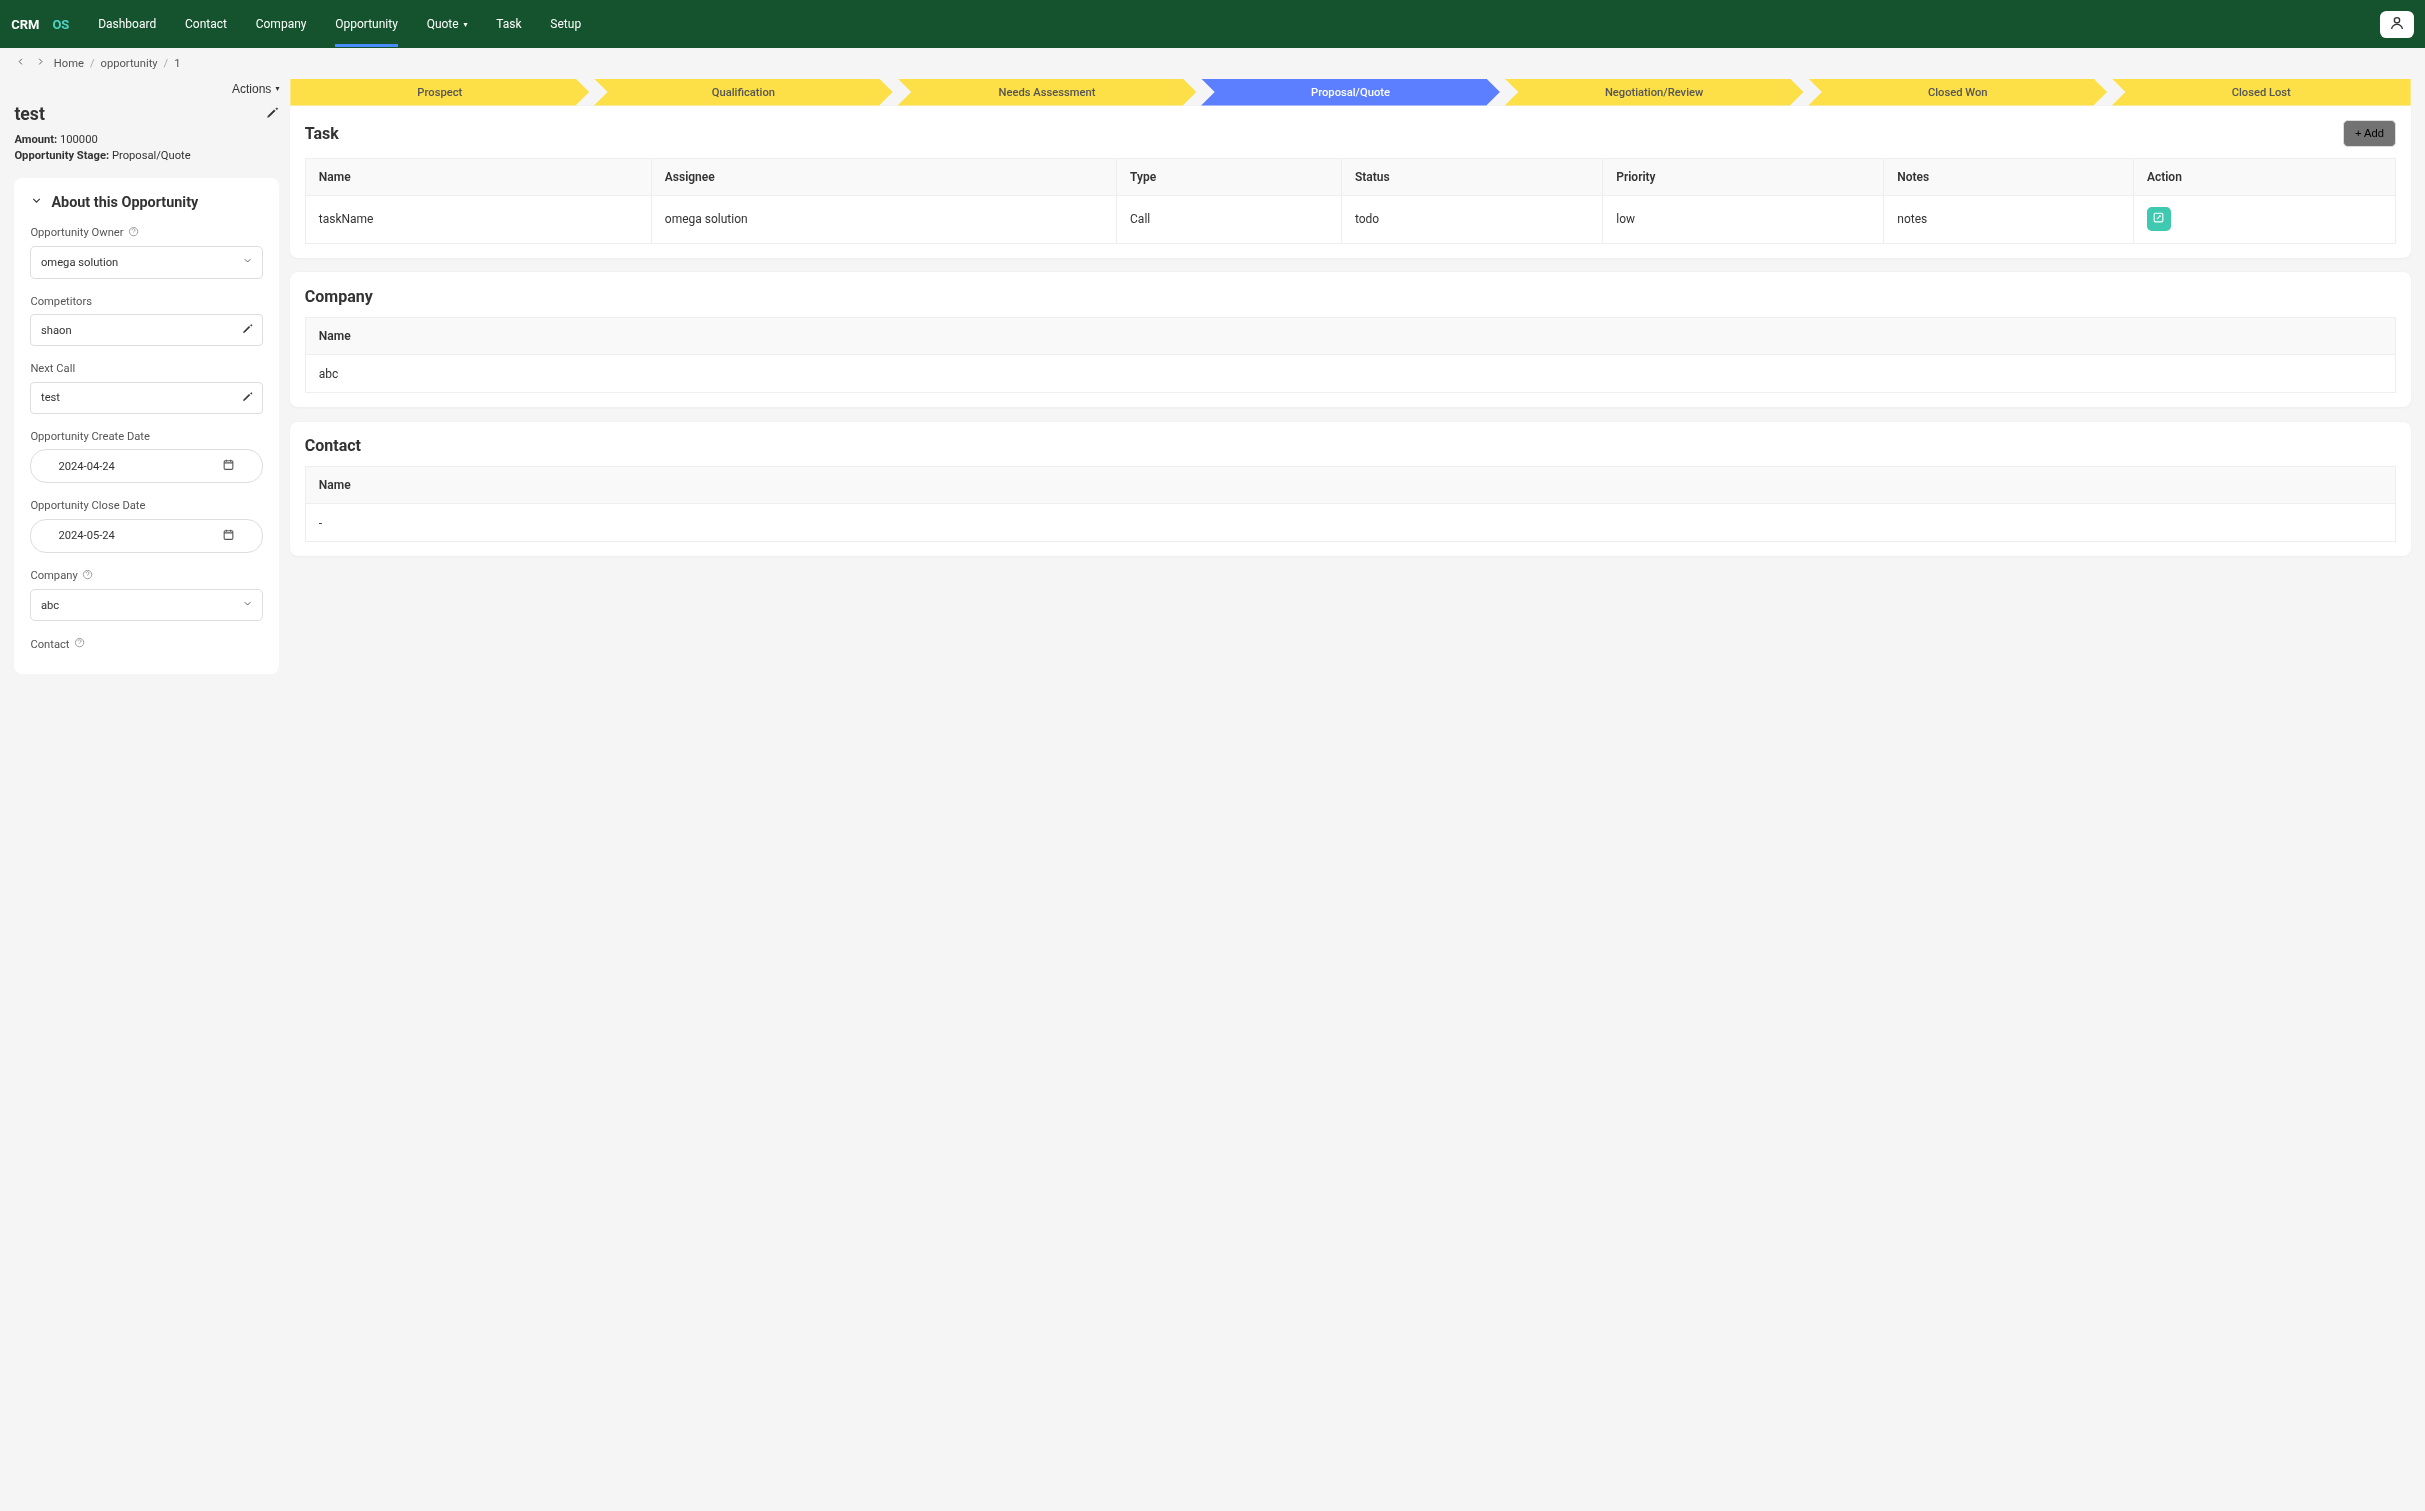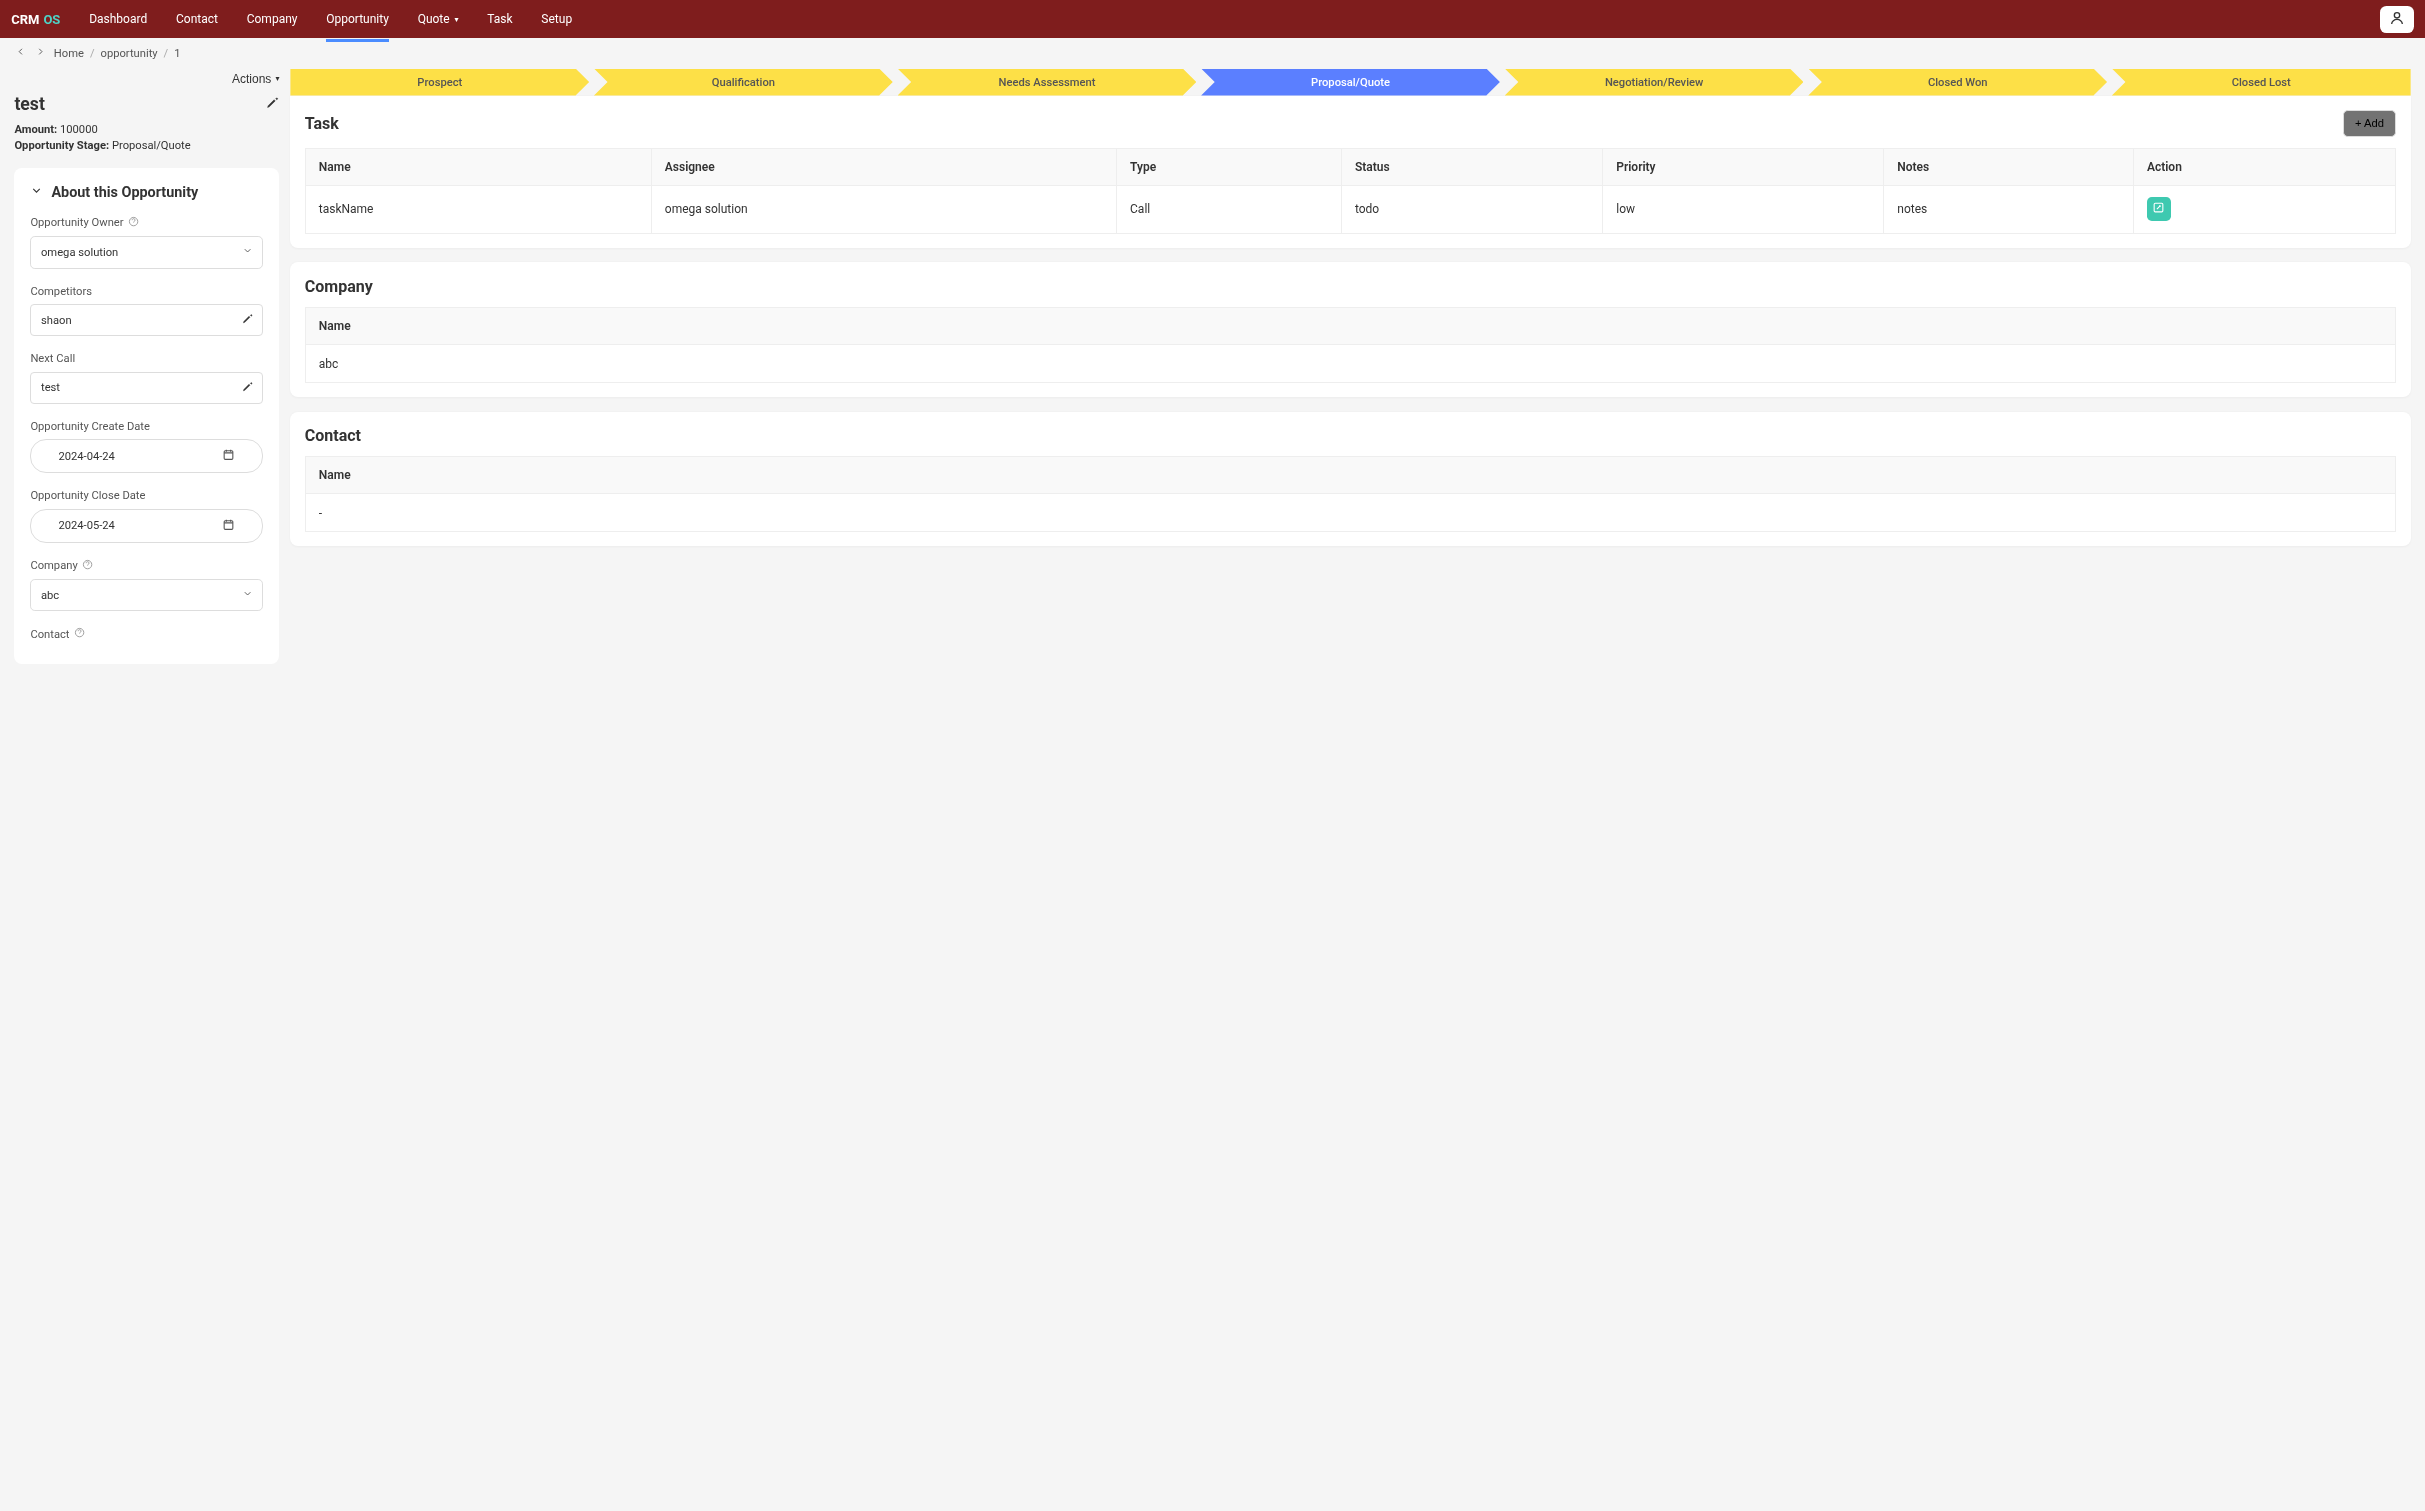--- a/index.html
+++ b/index.html
@@ -1,23 +1,23 @@
 <!DOCTYPE html>
 <html style="font-size:13px"><head>
 <meta charset="utf-8">
 <style>
 * { box-sizing: border-box; margin: 0; padding: 0; }
 body { font-family: -apple-system, BlinkMacSystemFont, "Segoe UI", Roboto, sans-serif; background: #f5f5f5; color: #333; font-size: 11.2px; }
 
 
-.topnav { background: #7f1d1d; height: 38px; display: flex; align-items: center; padding: 0 11.2px; justify-content: space-between; }
+.topnav { background: #14532d; height: 48px; display: flex; align-items: center; padding: 0 11.2px; justify-content: space-between; }
 .topnav-left { display: flex; align-items: center; gap: 0; }
 .brand { display: flex; align-items: center; gap: 4px; font-weight: 700; font-size: 13px; margin-right: 14.4px; }
 .brand-crm { color: #fff; }
-.brand-os { color: #4fd1c5; }
+.brand-os { color: #4fd1c5; margin-left: 9px; }
 .nav-items { display: flex; }
 .nav-item { color: #fff; padding: 0 14.4px; height: 45px; display: flex; align-items: center; cursor: pointer; position: relative; font-size: 12px; }
 .nav-item.active::after { content: ""; position: absolute; bottom: 0; left: 14.4px; right: 14.4px; height: 2.4px; background: #4a8cff; }
 .nav-caret { margin-left: 4.8px; font-size: 8px; }
 .profile-btn { background: #fff; border-radius: 6.4px; width: 34px; height: 27px; display: flex; align-items: center; justify-content: center; cursor: pointer; }
 .profile-btn svg { width: 16px; height: 16px; stroke: #333; }
 
 
 .breadcrumb-bar { height: 30.5px; display: flex; align-items: center; padding: 0 13px; background: #f5f5f5; gap: 6px; }
 .bc-nav-btn { width: 14.4px; height: 14.4px; cursor: pointer; display: flex; align-items: center; justify-content: center; }

